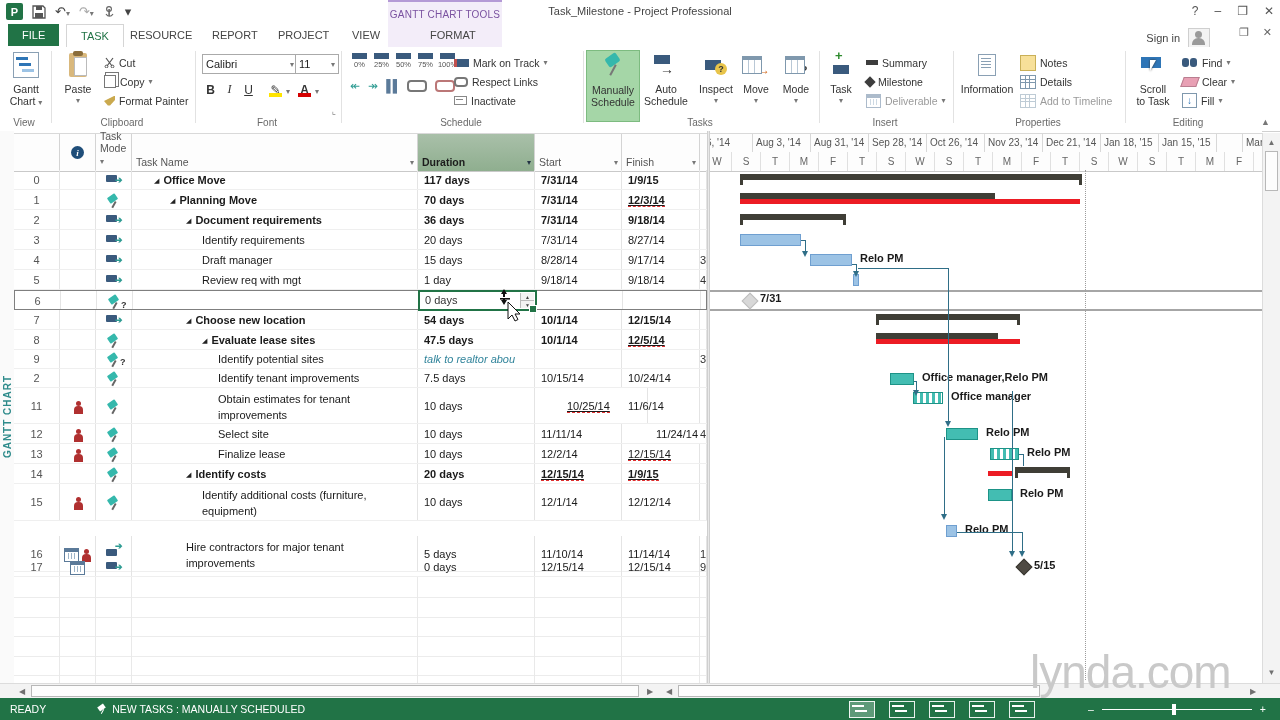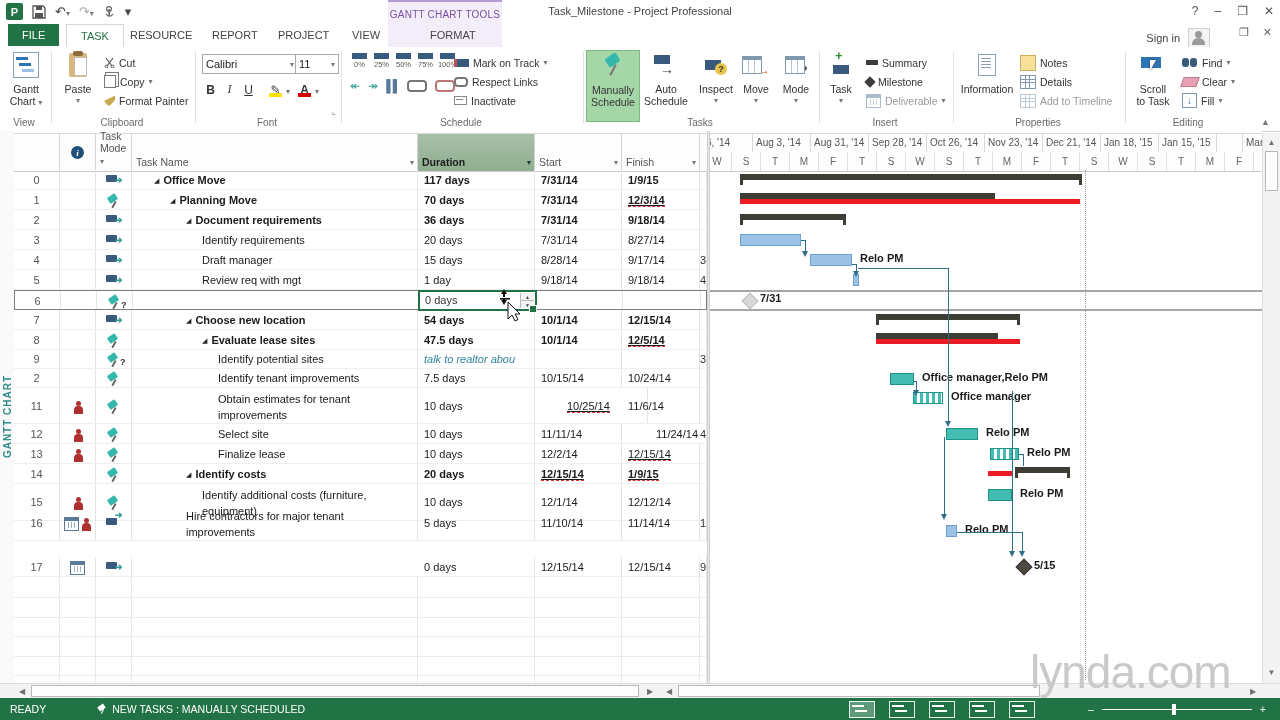--- a/index.html
+++ b/index.html
@@ -706,21 +706,21 @@
             </span></div>
           <div class="tcell" style="left: 82px; width: 36px; line-height: 37px; text-align: center;"><span class="mi-pin" style="vertical-align: middle;"><span class="head"></span><span class="needle"></span></span></div>
           <div class="tcell" style="left: 118px; width: 286px;">
             <div style="padding-left: 70px; padding-top: 3px; white-space: normal; line-height: 16px; width: 210px;"><span>Identify additional costs (furniture, equipment)</span></div>
           </div>
           <div class="tcell" style="left: 404px; width: 117px; line-height: 37px; padding-left: 6px;"><span>10 days</span></div>
           <div class="tcell" style="left: 521px; width: 87px; line-height: 37px; padding-left: 6px;"><span>12/1/14</span></div>
           <div class="tcell" style="left: 608px; width: 78px; line-height: 37px; padding-left: 6px;"><span>12/12/14</span></div>
           <div class="tcell" style="left: 686px; width: 7px; line-height: 37px;"></div>
         </div>
-        <div class="trow" style="top: 374px; height: 36px;">
+        <div class="trow" style="top: 405px; height: 36px;">
           <div class="tcell rownum" style="left: 0px; width: 46px; line-height: 36px;">16</div>
           <div class="tcell" style="left: 46px; width: 36px; line-height: 36px; text-align: center;"><span style="display: inline-flex; gap: 2px; align-items: center; vertical-align: middle;">
               <span class="ic-cal"></span>
               <span class="ic-person"></span>
             </span></div>
           <div class="tcell" style="left: 82px; width: 36px; line-height: 36px; text-align: center;"><span class="mi-auto" style="vertical-align: middle;"><span class="b"></span><span class="a">➔</span></span></div>
           <div class="tcell" style="left: 118px; width: 286px;">
             <div style="padding-left: 54px; padding-top: 3px; white-space: normal; line-height: 16px; width: 226px;"><span>Hire contractors for major tenant improvements</span></div>
           </div>
           <div class="tcell" style="left: 404px; width: 117px; line-height: 36px; padding-left: 6px;"><span>5 days</span></div>

